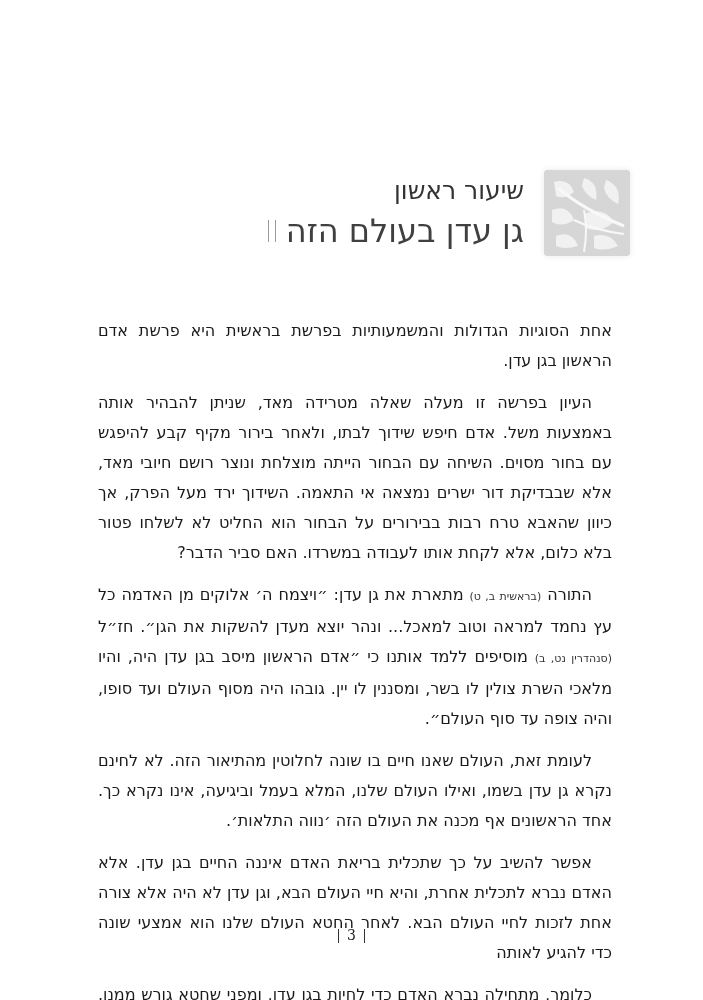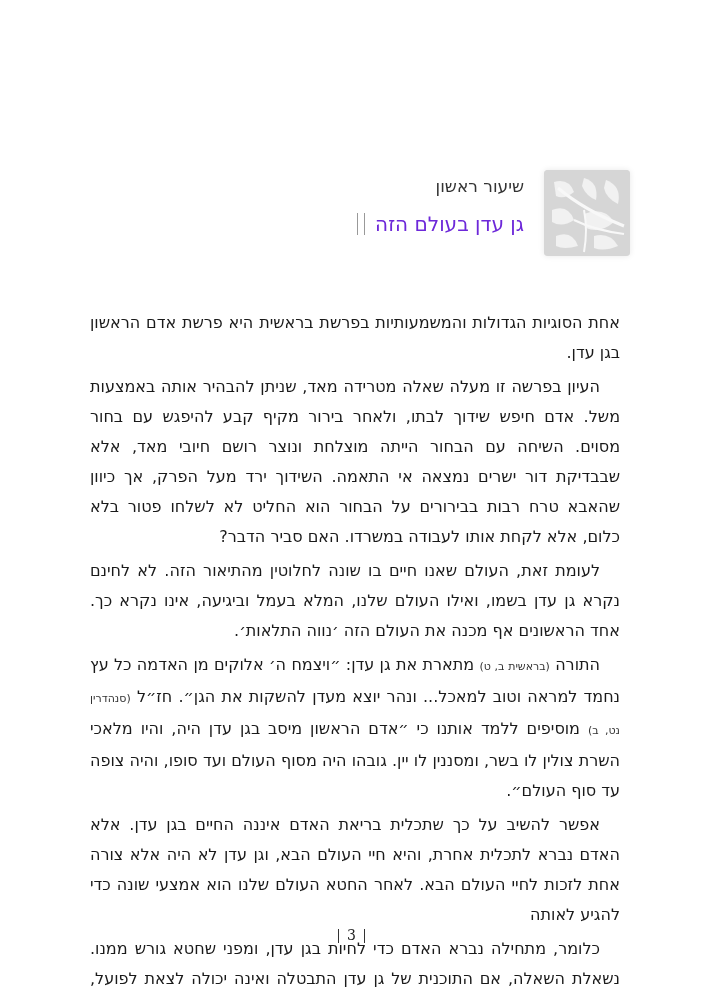--- a/index.html
+++ b/index.html
@@ -2,28 +2,28 @@
 <html><head>
 <meta charset="utf-8">
 <style>
   html, body { margin:0; padding:0; background:#ffffff; }
   body { width:703px; height:1000px; position:relative; overflow:hidden;
          font-family:"DejaVu Serif", "Liberation Serif", serif; color:#1a1a1a; }
   .header { position:absolute; top:170px; left:330px; width:300px; height:90px; }
   .ornament { position:absolute; right:0; top:0; width:86px; height:86px;
               background:#dcdcdc; border-radius:4px; box-shadow:0 0 6px #e8e8e8; overflow:hidden; }
   .ornament svg { width:100%; height:100%; }
-  .lesson-label { position:absolute; right:106px; top:6px; font-size:17px; color:#333; direction:rtl;
+  .lesson-label { position:absolute; right:106px; top:6px; font-size:25px; color:#333; direction:rtl;
                   font-family:"DejaVu Sans", sans-serif; white-space:nowrap; }
   .title-row { position:absolute; right:106px; top:42px; direction:rtl; white-space:nowrap; display:flex; align-items:center; gap:10px; }
-  .title { font-size:20px; color:#6d28d9; font-family:"DejaVu Sans", sans-serif; }
+  .title { font-size:32px; color:#404040; font-family:"DejaVu Sans", sans-serif; }
   .title-bars { display:inline-block; width:6px; height:22px; border-left:1px solid #999; border-right:1px solid #999; }
   .body-text { position:absolute; top:304px; left:86px; width:538px; direction:rtl; text-align:justify;
                font-size:16px; line-height:30px; font-family:"DejaVu Sans", sans-serif; }
-  .body-text p { margin:4px; text-indent:20px; }
+  .body-text p { margin:12px; text-indent:20px; }
   .body-text p.first { text-indent:0; }
   .cite { font-size:11px; color:#333; }
   .page-number { position:absolute; top:927px; left:0; width:703px; text-align:center; font-size:14px;
                  font-family:"DejaVu Serif", serif; color:#222; }
   .page-number span.bar { display:inline-block; width:1px; height:14px; background:#333; vertical-align:middle; margin:0 8px; }
 </style>
 </head>
 <body>
 
 <div class="header">
@@ -47,21 +47,21 @@
   <div class="lesson-label">שיעור ראשון</div>
   <div class="title-row">
     <span class="title">גן עדן בעולם הזה</span>
     <span class="title-bars"></span>
   </div>
 </div>
 
 <div class="body-text">
   <p class="first">אחת הסוגיות הגדולות והמשמעותיות בפרשת בראשית היא פרשת אדם הראשון בגן עדן.</p>
   <p>העיון בפרשה זו מעלה שאלה מטרידה מאד, שניתן להבהיר אותה באמצעות משל. אדם חיפש שידוך לבתו, ולאחר בירור מקיף קבע להיפגש עם בחור מסוים. השיחה עם הבחור הייתה מוצלחת ונוצר רושם חיובי מאד, אלא שבבדיקת דור ישרים נמצאה אי התאמה. השידוך ירד מעל הפרק, אך כיוון שהאבא טרח רבות בבירורים על הבחור הוא החליט לא לשלחו פטור בלא כלום, אלא לקחת אותו לעבודה במשרדו. האם סביר הדבר?</p>
+  <p><span>התורה </span><span class="cite">(בראשית ב, ט)</span><span> מתארת את גן עדן: ״ויצמח ה׳ אלוקים מן האדמה כל עץ נחמד למראה וטוב למאכל... ונהר יוצא מעדן להשקות את הגן״. חז״ל </span><span class="cite">(סנהדרין נט, ב)</span><span> מוסיפים ללמד אותנו כי ״אדם הראשון מיסב בגן עדן היה, והיו מלאכי השרת צולין לו בשר, ומסננין לו יין. גובהו היה מסוף העולם ועד סופו, והיה צופה עד סוף העולם״.</span></p>
   <p>לעומת זאת, העולם שאנו חיים בו שונה לחלוטין מהתיאור הזה. לא לחינם נקרא גן עדן בשמו, ואילו העולם שלנו, המלא בעמל וביגיעה, אינו נקרא כך. אחד הראשונים אף מכנה את העולם הזה ׳נווה התלאות׳.</p>
-  <p><span>התורה </span><span class="cite">(בראשית ב, ט)</span><span> מתארת את גן עדן: ״ויצמח ה׳ אלוקים מן האדמה כל עץ נחמד למראה וטוב למאכל... ונהר יוצא מעדן להשקות את הגן״. חז״ל </span><span class="cite">(סנהדרין נט, ב)</span><span> מוסיפים ללמד אותנו כי ״אדם הראשון מיסב בגן עדן היה, והיו מלאכי השרת צולין לו בשר, ומסננין לו יין. גובהו היה מסוף העולם ועד סופו, והיה צופה עד סוף העולם״.</span></p>
   <p>אפשר להשיב על כך שתכלית בריאת האדם איננה החיים בגן עדן. אלא האדם נברא לתכלית אחרת, והיא חיי העולם הבא, וגן עדן לא היה אלא צורה אחת לזכות לחיי העולם הבא. לאחר החטא העולם שלנו הוא אמצעי שונה כדי להגיע לאותה</p>
   <p>כלומר, מתחילה נברא האדם כדי לחיות בגן עדן, ומפני שחטא גורש ממנו. נשאלת השאלה, אם התוכנית של גן עדן התבטלה ואינה יכולה לצאת לפועל, מה הטעם להמשיך את קיום העולם באופן שאינו דומה כלל לתוכנית המקורית?</p>
 </div>
 
 <div class="page-number">
   <span class="bar"></span><span>3</span><span class="bar"></span>
 </div>
 
 </body></html>

